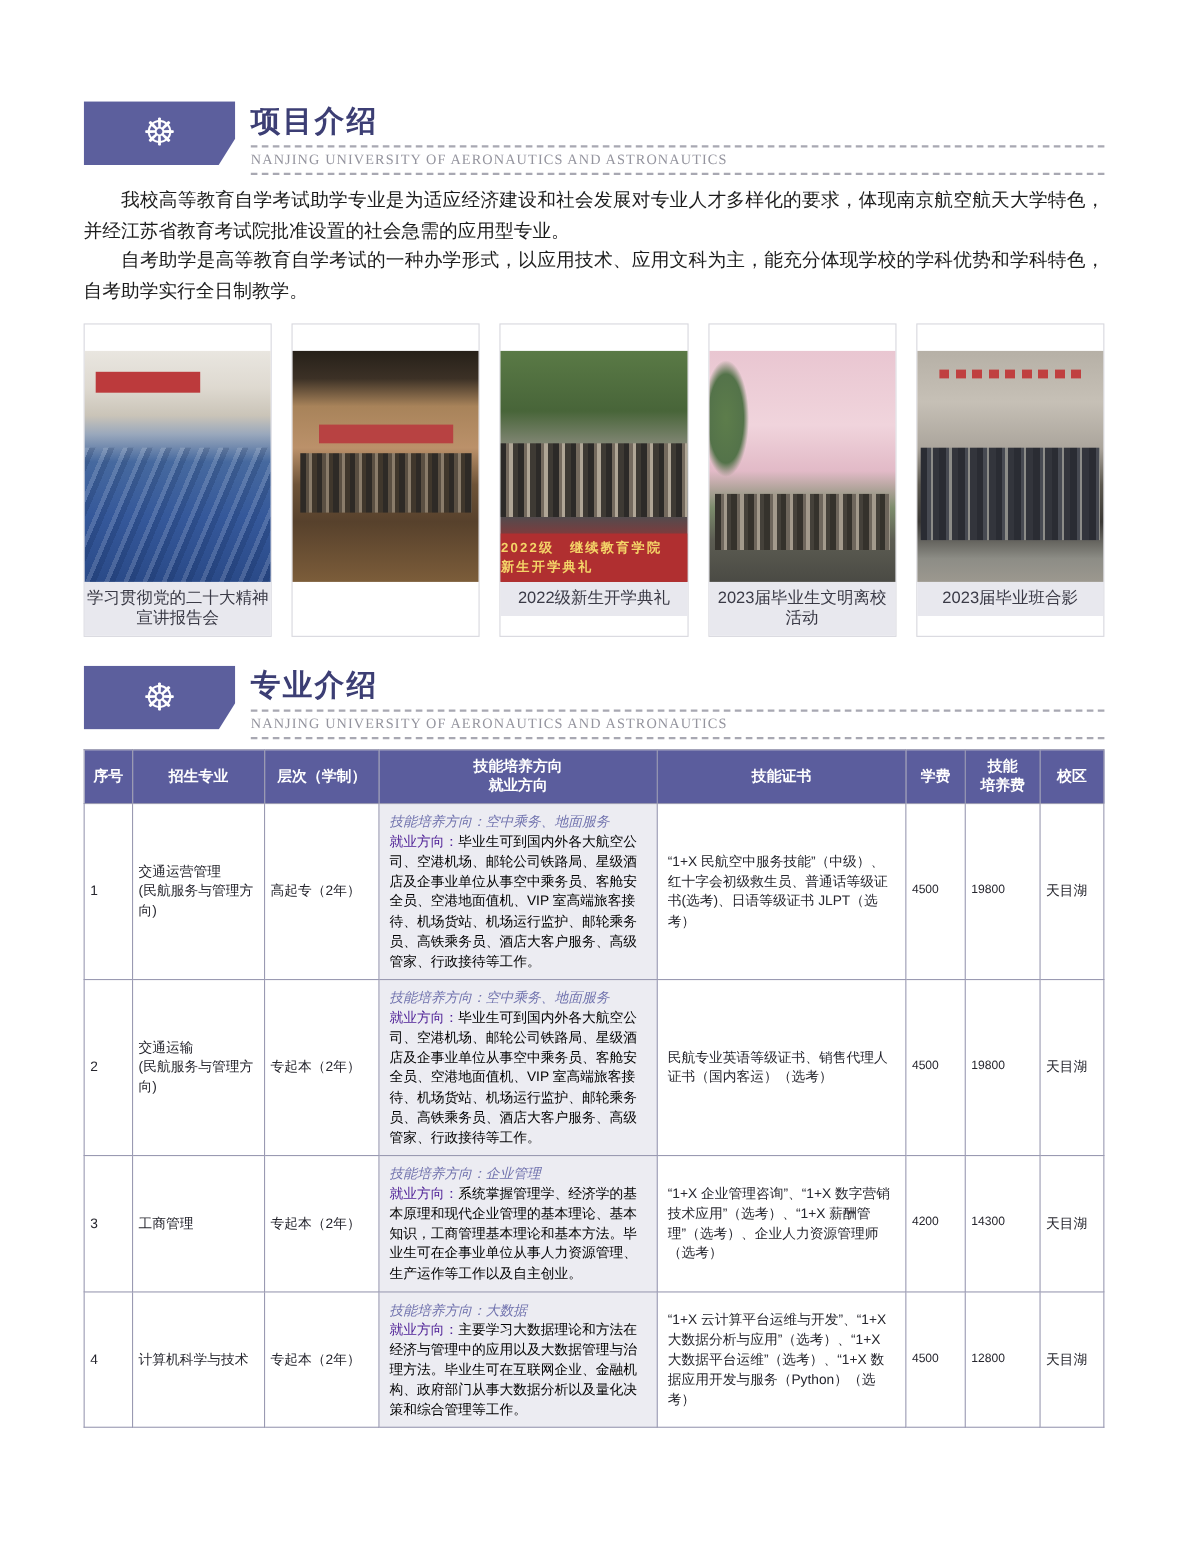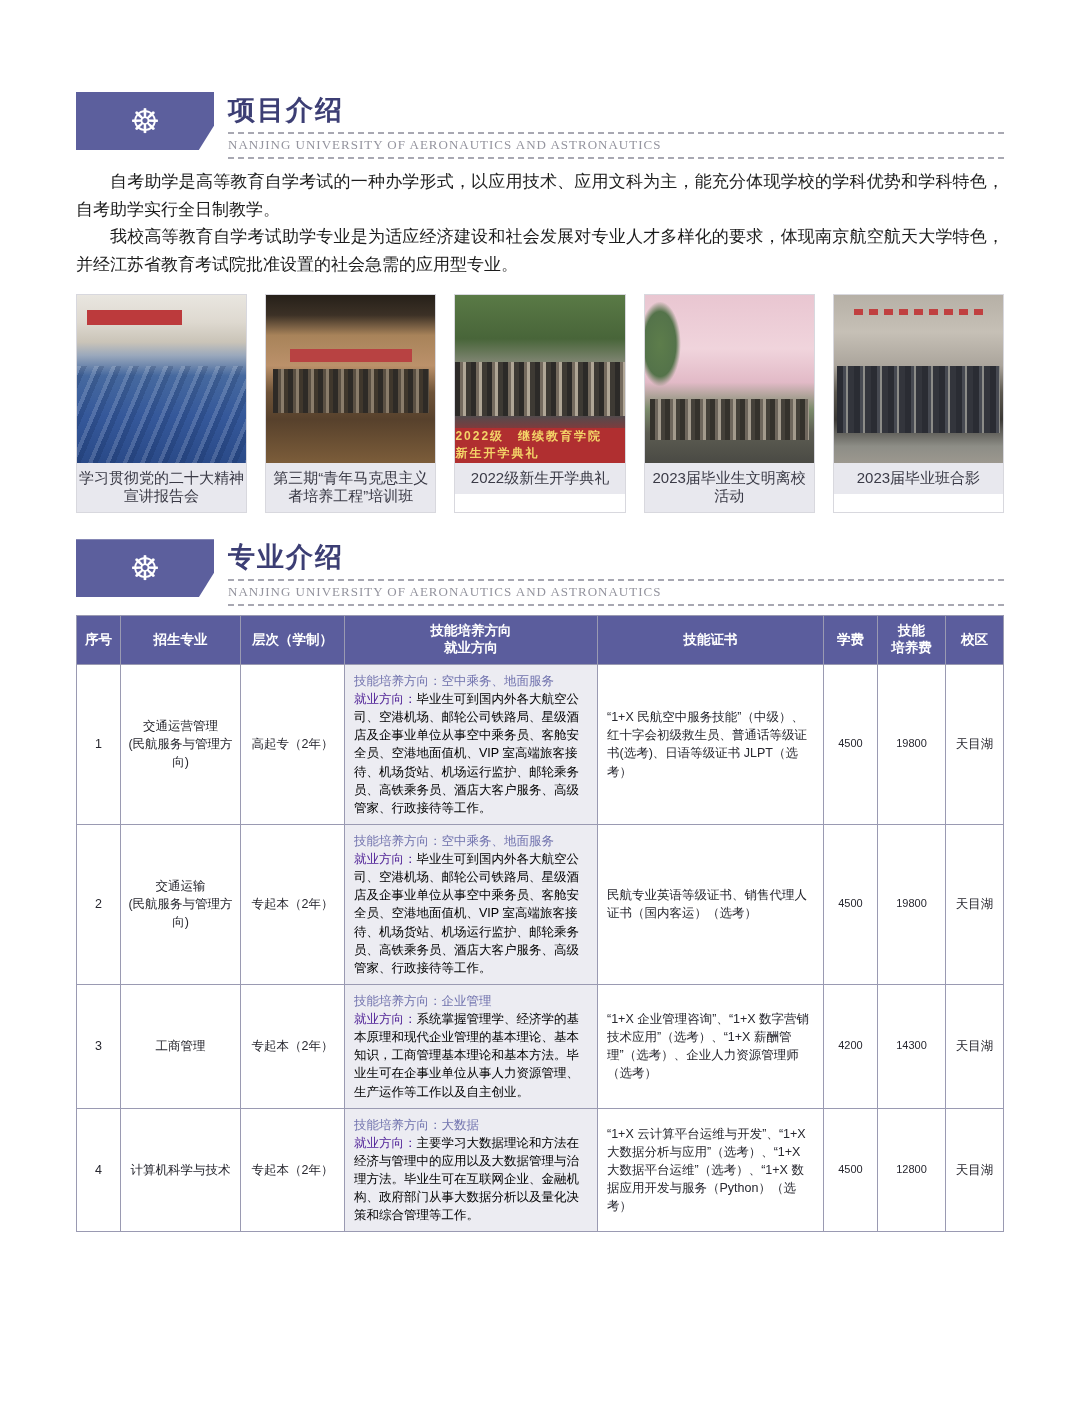--- a/index.html
+++ b/index.html
@@ -30,21 +30,21 @@
     padding: 3px 0 4px 0;
   }
 
   
   .intro { margin: 6px 0 16px 0; }
   .para { font-size: 17px; line-height: 1.62; text-indent: 2em; color: #1c1c1c; text-align: justify; }
 
   
   .photo-grid { display: grid; grid-template-columns: repeat(5, 1fr); column-gap: 18px; row-gap: 5px; margin-bottom: 26px; gap: 18px; }
   figure { border: 1px solid #d8d8de; background: #fff; }
-  .photo { height: 168px; position: relative; overflow: hidden; }
+  .photo { height: 210px; position: relative; overflow: hidden; margin-top: 24px; }
   .caption {
     background: #e8e8ee; color: #3a3a46; font-size: 15px;
     text-align: center; padding: 6px 2px 7px 2px; line-height: 1.2;
   }
   
   .photo-1 { background:
       linear-gradient(180deg, #e9e6e0 0%, #ded9d0 16%, #cac4b8 28%, #9aa8bc 36%, #46699f 48%, #35589a 72%, #2a4a88 100%); }
   .photo-1::before { content:""; position:absolute; left:6%; top:9%; width:56%; height:9%; background:#bc3a3c; }
   .photo-1::after { content:""; position:absolute; left:0; top:42%; width:100%; height:58%;
       background: repeating-linear-gradient(113deg, rgba(255,255,255,.14) 0 4px, rgba(10,30,70,.18) 4px 9px, transparent 9px 16px); }
@@ -80,25 +80,25 @@
   .photo-6::after { content:""; position:absolute; left:2%; top:42%; width:96%; height:40%;
       background: repeating-linear-gradient(90deg, #2a2c33 0 6px, #474a52 6px 9px, #8c8c88 9px 11px, #33353c 11px 17px); }
 
   
   table { width: 100%; border-collapse: collapse; table-layout: fixed; margin-top: 12px; }
   th, td { border: 1px solid #9a9ab2; vertical-align: middle; }
   thead th {
     background: #5b5d9d; color: #ffffff; font-size: 13.5px; font-weight: bold;
     padding: 7px 2px; line-height: 1.25; text-align: center;
   }
-  tbody td { font-size: 12.5px; padding: 6px 5px; text-align: center; color: #26262e; line-height: 1.45; background: #ffffff; }
+  tbody td { font-size: 12.5px; padding: 6px 5px; text-align: left; color: #26262e; line-height: 1.45; background: #ffffff; }
   td.dir-cell { background: #ececf2; text-align: left; padding: 7px 9px; }
   .col-no { width: 44px; } .col-major { width: 120px; } .col-level { width: 104px; }
   .col-cert { width: 226px; } .col-tuition { width: 54px; } .col-fee { width: 68px; } .col-campus { width: 58px; }
-  .dir-line { color: #7173ae; }
+  .dir-line { color: #7173ae; font-style: italic; }
   .emp-label { color: #4c1d95; }
   .emp-text { color: #000000; }
   td.cert-cell { text-align: left; padding: 8px 9px; }
   .major-sub { display: block; }
   .num { font-size: 11px; }
 </style>
 </head>
 <body>
 
 <div class="page">
@@ -107,32 +107,31 @@
     <div class="banner">
       <span class="wheel">☸</span>
     </div>
     <div class="header-text">
       <div class="sec-title">项目介绍</div>
       <div class="sec-subtitle">NANJING UNIVERSITY OF AERONAUTICS AND ASTRONAUTICS</div>
     </div>
   </div>
 
   <div class="intro">
+    <p class="para">我校高等教育自学考试助学专业是为适应经济建设和社会发展对专业人才多样化的要求，体现南京航空航天大学特色，并经江苏省教育考试院批准设置的社会急需的应用型专业。</p>
     <p class="para">自考助学是高等教育自学考试的一种办学形式，以应用技术、应用文科为主，能充分体现学校的学科优势和学科特色，自考助学实行全日制教学。</p>
-    <p class="para">我校高等教育自学考试助学专业是为适应经济建设和社会发展对专业人才多样化的要求，体现南京航空航天大学特色，并经江苏省教育考试院批准设置的社会急需的应用型专业。</p>
   </div>
 
   <div class="photo-grid">
     <figure>
       <div class="photo photo-1"></div>
       <figcaption class="caption">学习贯彻党的二十大精神宣讲报告会</figcaption>
     </figure>
     <figure>
       <div class="photo photo-2"></div>
-      <figcaption class="caption">第三期“青年马克思主义者培养工程”培训班</figcaption>
     </figure>
     <figure>
       <div class="photo photo-4">
         <div class="photo-banner">2022级　继续教育学院　新生开学典礼</div>
       </div>
       <figcaption class="caption">2022级新生开学典礼</figcaption>
     </figure>
     <figure>
       <div class="photo photo-5"></div>
       <figcaption class="caption">2023届毕业生文明离校活动</figcaption>

